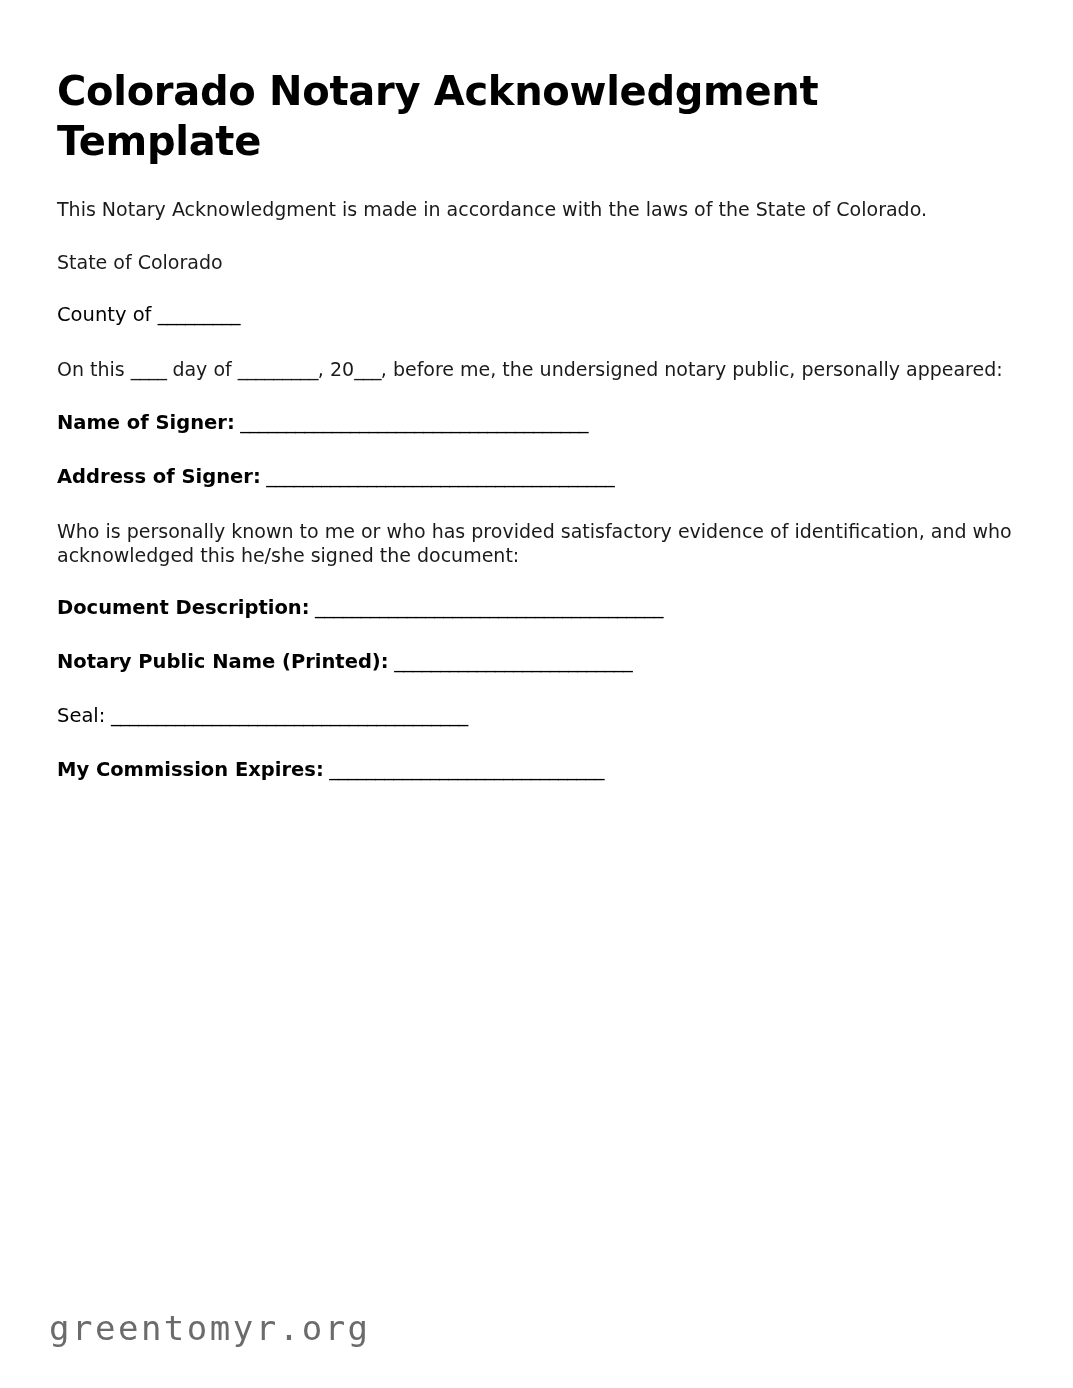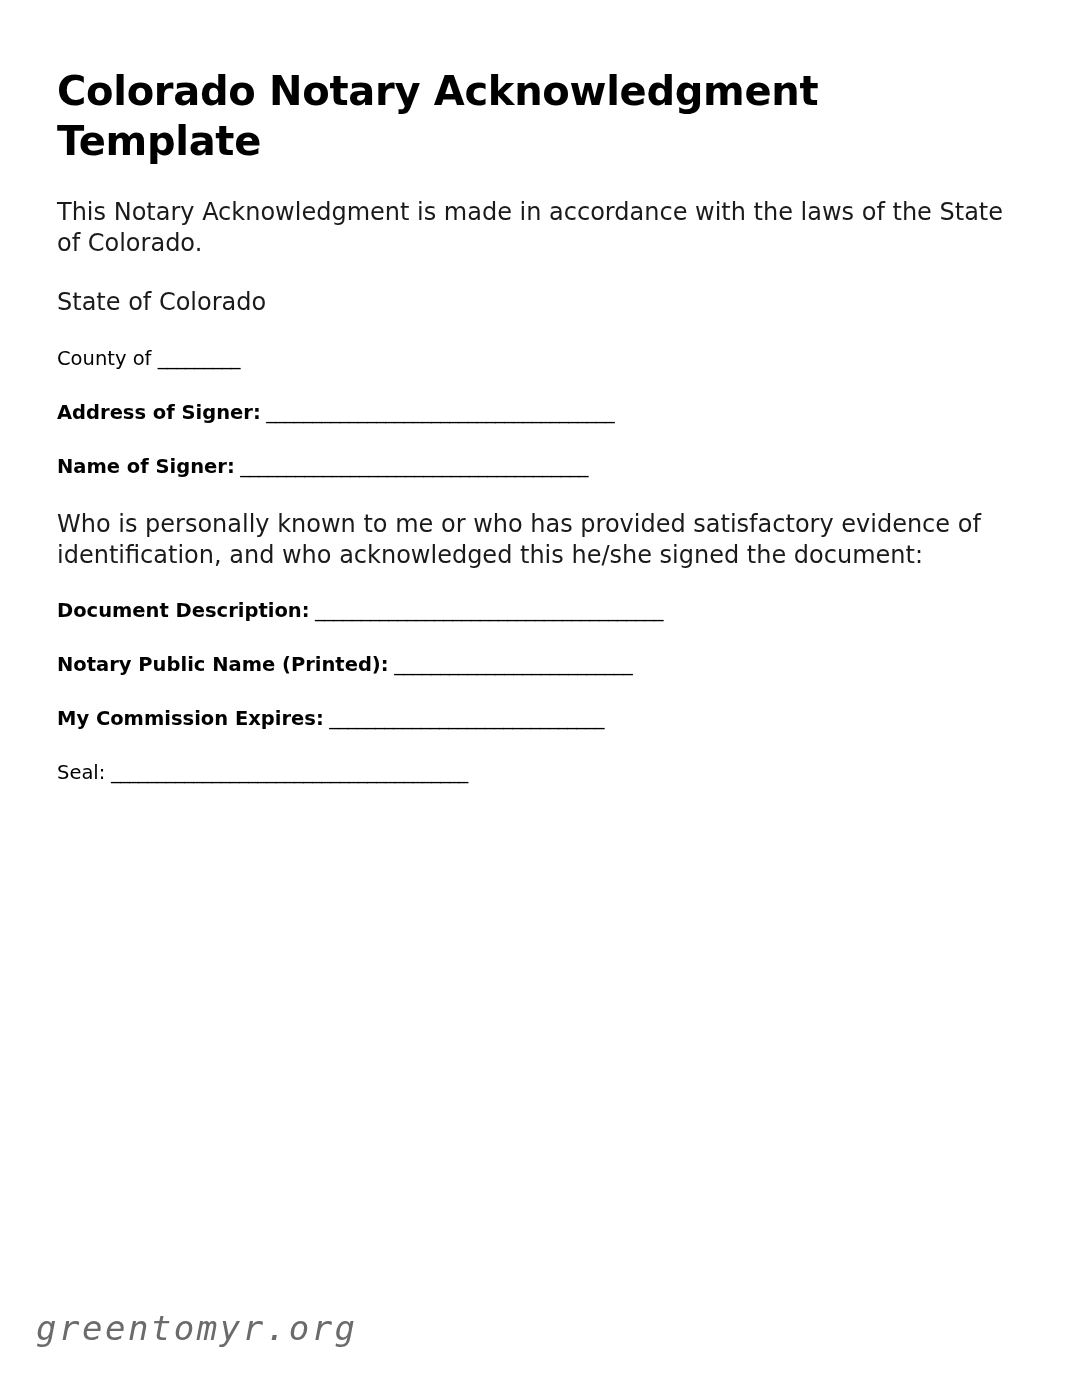--- a/index.html
+++ b/index.html
@@ -36,21 +36,21 @@
     font-size: 40px;
     font-weight: bold;
     line-height: 1.26;
     letter-spacing: -0.3px;
     margin: 0 0 30px 0;
     max-width: 830px;
     color: #000000;
   }
 
   .para {
-    font-size: 24px;
+    font-size: 19px;
     line-height: 1.28;
     margin: 0 0 29px 0;
     color: #1a1a1a;
     max-width: 960px;
   }
 
   .field-line {
     font-size: 19.5px;
     line-height: 1.28;
     margin: 0 0 29px 0;
@@ -68,73 +68,75 @@
   }
 
   .blank {
     font-weight: normal;
     letter-spacing: -0.6px;
     margin-top: 36px;
   }
 
   .watermark {
     position: absolute;
-    left: 36px;
+    left: 49px;
     top: 1308px;
     font-family: "DejaVu Sans Mono", "Liberation Mono", monospace;
     font-size: 34px;
     letter-spacing: 2.5px;
     color: #6b6b6b;
     white-space: nowrap;
-    font-style: italic;
   }
 </style>
 </head>
 <body>
 
 <div class="page">
 
   <div class="content">
 
     <h1 class="doc-title">Colorado Notary Acknowledgment Template</h1>
 
     <p class="para">This Notary Acknowledgment is made in accordance with the laws of the State of Colorado.</p>
 
     <p class="para">State of Colorado</p>
 
     <p class="field-line">
       <span class="field-label-plain">County of </span><span class="blank">_________</span>
     </p>
 
-
-    <p class="field-line">
-      <span class="field-label">Address of Signer:</span><span class="blank"> ______________________________________</span>
+    <p class="para">
+      <span>On this </span><span class="blank">____</span><span> day of </span><span class="blank">_________</span><span>, 20</span><span class="blank">___</span><span>, before me, the undersigned notary public, personally appeared:</span>
     </p>
 
     <p class="field-line">
       <span class="field-label">Name of Signer:</span><span class="blank"> ______________________________________</span>
+    </p>
+
+    <p class="field-line">
+      <span class="field-label">Address of Signer:</span><span class="blank"> ______________________________________</span>
     </p>
 
     <p class="para">Who is personally known to me or who has provided satisfactory evidence of identification, and who acknowledged this he/she signed the document:</p>
 
     <p class="field-line">
       <span class="field-label">Document Description:</span><span class="blank"> ______________________________________</span>
     </p>
 
 
 
     <p class="field-line">
       <span class="field-label">Notary Public Name (Printed):</span><span class="blank"> __________________________</span>
     </p>
 
     <p class="field-line">
-      <span class="field-label">My Commission Expires:</span><span class="blank"> ______________________________</span>
+      <span class="field-label-plain">Seal:</span><span class="blank"> _______________________________________</span>
     </p>
 
     <p class="field-line">
-      <span class="field-label-plain">Seal:</span><span class="blank"> _______________________________________</span>
+      <span class="field-label">My Commission Expires:</span><span class="blank"> ______________________________</span>
     </p>
 
   </div>
 
   <div class="watermark">greentomyr.org</div>
 
 </div>
 
 </body></html>

